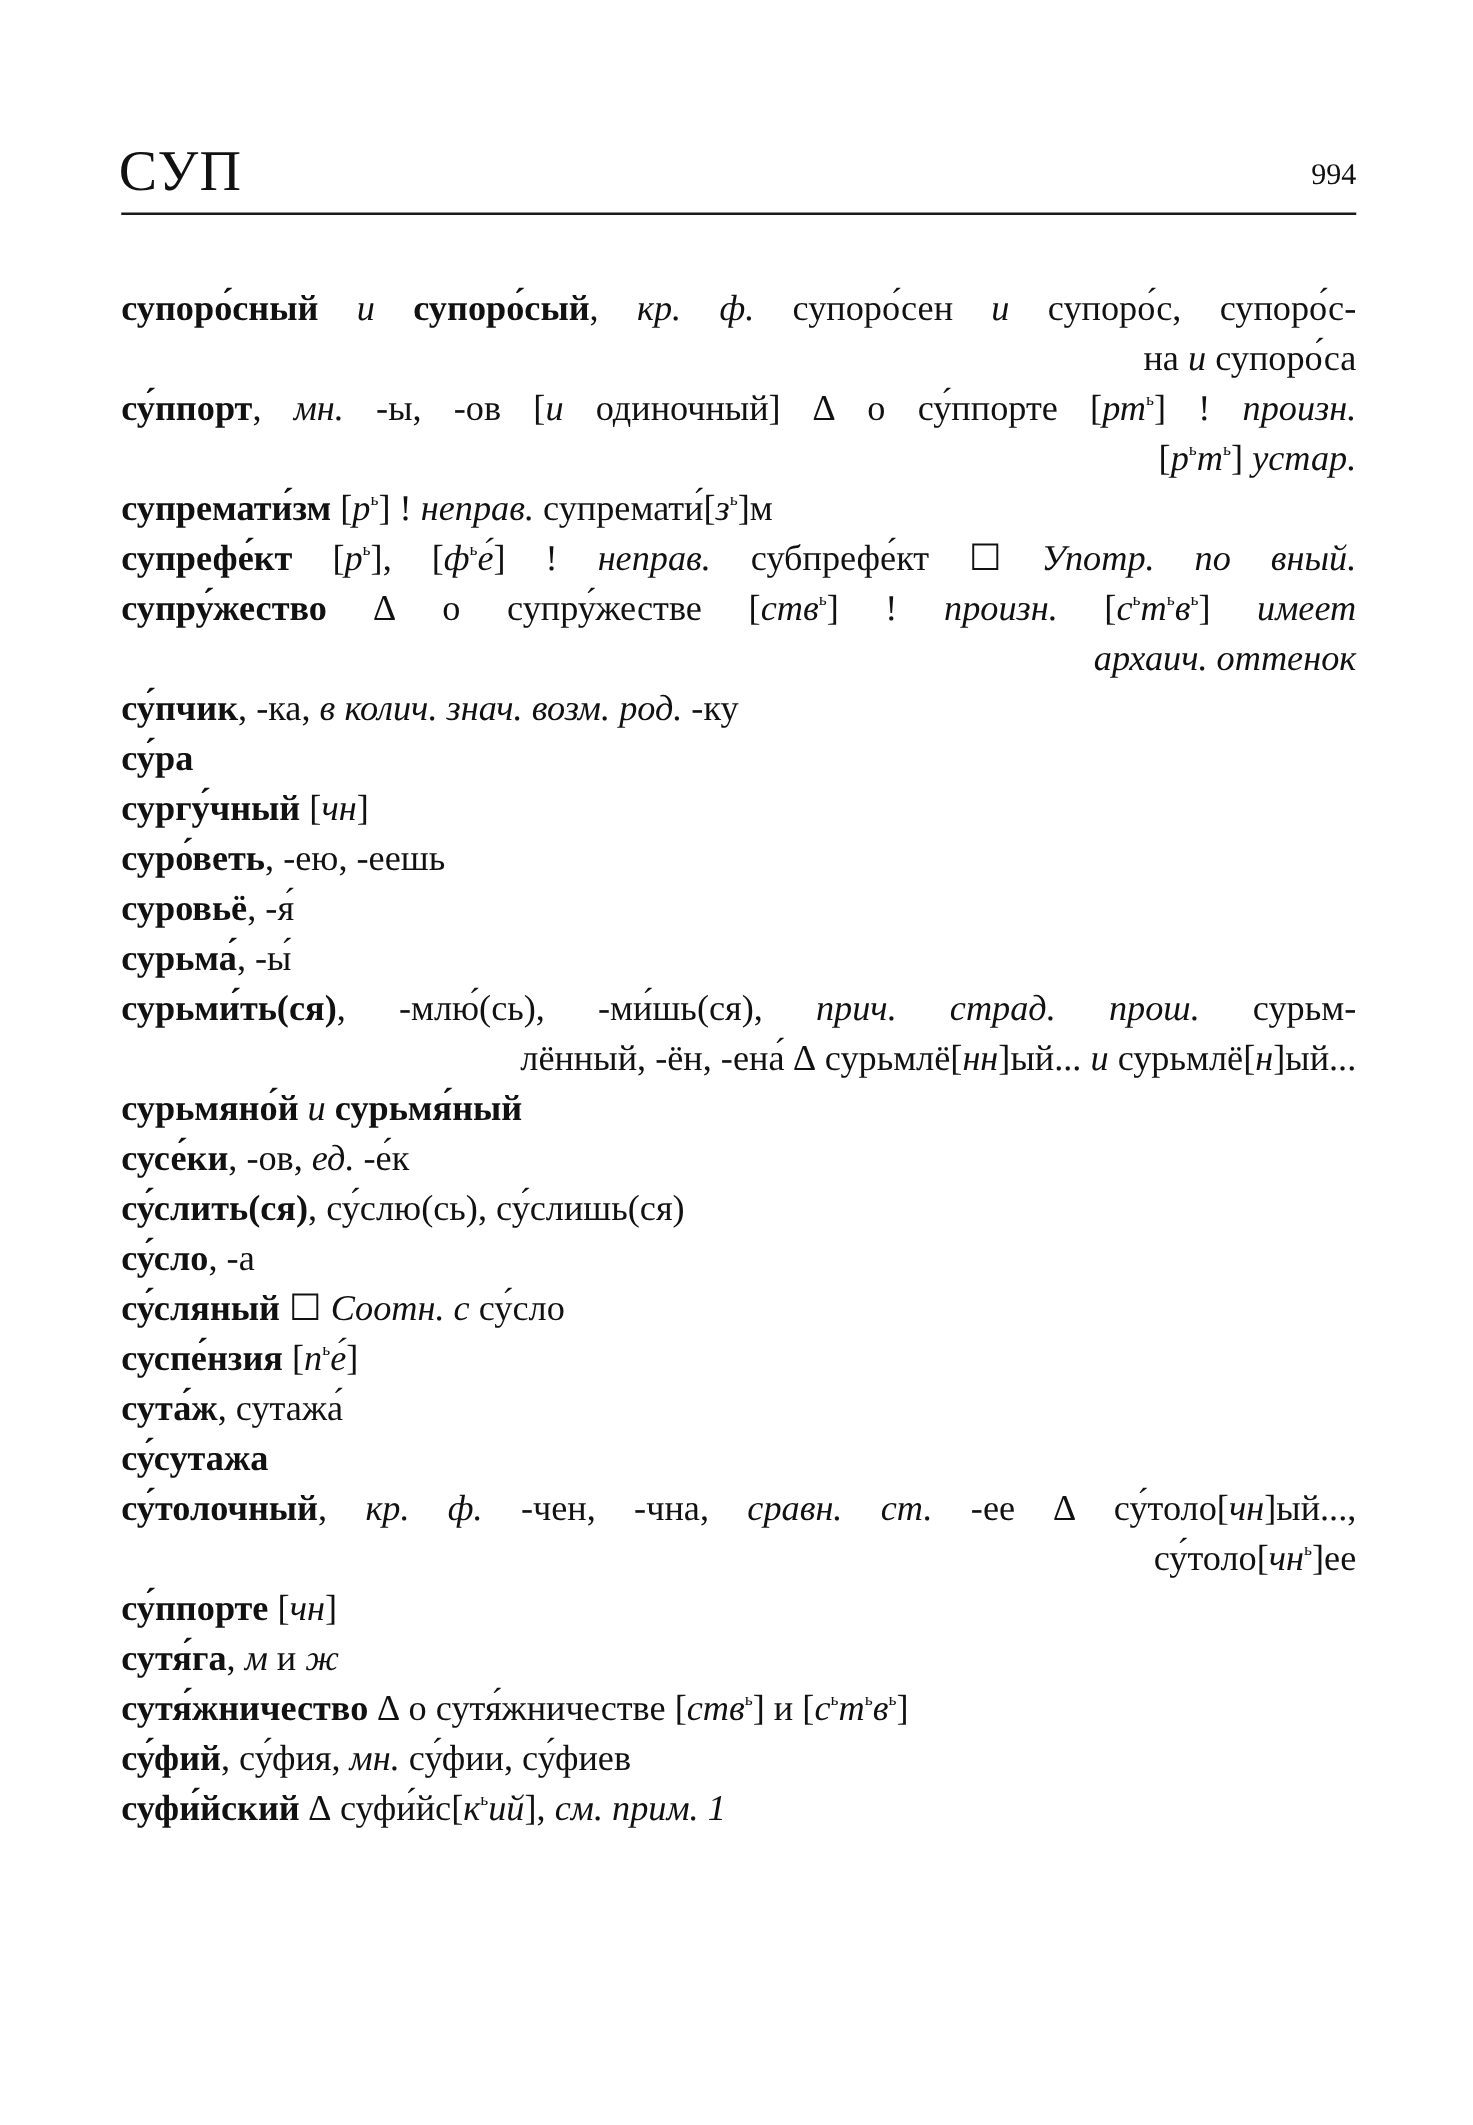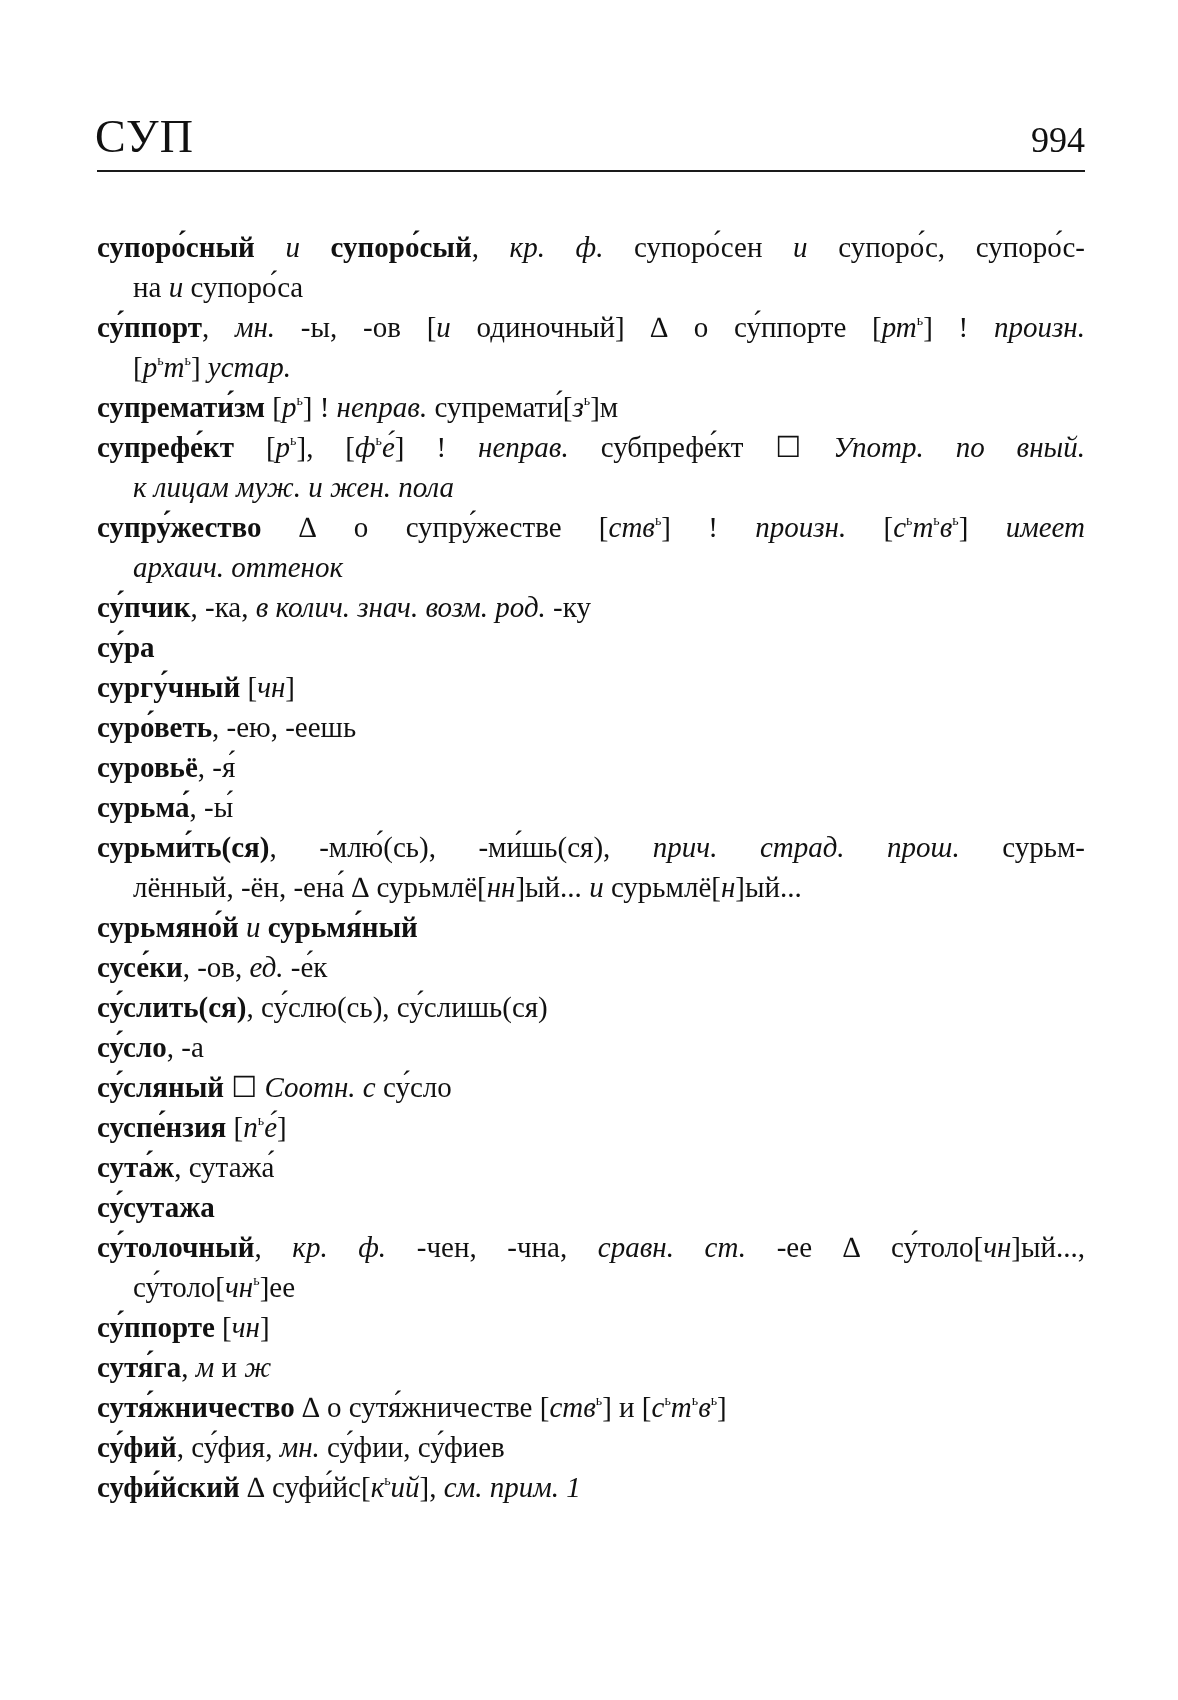--- a/index.html
+++ b/index.html
@@ -7,53 +7,52 @@
       width: 1178px; height: 1700px; position: relative; overflow: hidden;
       font-family: "Liberation Serif", "DejaVu Serif", serif; color: #111111;
     }
     .running-head {
       position: absolute; left: 95px; top: 112px;
       font-family: "Liberation Serif", serif; font-weight: normal;
       font-size: 46px; line-height: 50px; letter-spacing: 1px;
     }
     .page-number {
       position: absolute; right: 93px; top: 118px;
-      font-size: 36px; line-height: 44px; margin-left: 36px;
+      font-size: 24px; line-height: 44px; margin-left: 36px;
     }
     .head-rule {
       position: absolute; left: 97px; width: 988px; top: 170px; height: 2px;
       background: #1a1a1a;
     }
     .entries { position: absolute; left: 97px; top: 227px; width: 988px; }
     .line {
       height: 40px; line-height: 40px; font-size: 29px; white-space: nowrap;
       overflow: visible;
     }
     .line.justify { text-align: justify; text-align-last: justify; white-space: normal; font-family: Liberation Serif, serif; }
-    .line.cont { padding-left: 36px; }
+    .line.cont { padding-left: 36px; text-align: right; }
     .b { font-weight: bold; }
     .i { font-style: italic; }
     .r { font-weight: normal; font-style: normal; }
     sup.soft { font-size: 14px; vertical-align: 12px; line-height: 0; }
   </style>
 </head>
 <body>
 
 <div class="running-head">СУП</div>
 <div class="page-number">994</div>
 <div class="head-rule"></div>
 
 <div class="entries" id="entries">
     <div class="line justify"><span class="b">супоро́сный</span><span class="r"> </span><span class="i">и</span><span class="r"> </span><span class="b">супоро́сый</span><span class="r">, </span><span class="i">кр. ф.</span><span class="r"> супоро́сен </span><span class="i">и</span><span class="r"> супоро́с, супоро́с-</span></div>
     <div class="line cont"><span class="r">на </span><span class="i">и</span><span class="r"> супоро́са</span></div>
     <div class="line justify"><span class="b">су́ппорт</span><span class="r">, </span><span class="i">мн.</span><span class="r"> -ы, -ов [</span><span class="i">и</span><span class="r"> одиночный] ∆ о су́ппорте [</span><span class="i">рт</span><sup class="soft">ь</sup><span class="r">] ! </span><span class="i">произн.</span></div>
     <div class="line cont"><span class="r">[</span><span class="i">р</span><sup class="soft">ь</sup><span class="i">т</span><sup class="soft">ь</sup><span class="r">] </span><span class="i">устар.</span></div>
     <div class="line"><span class="b">супремати́зм</span><span class="r"> [</span><span class="i">р</span><sup class="soft">ь</sup><span class="r">] ! </span><span class="i">неправ.</span><span class="r"> супремати́[</span><span class="i">з</span><sup class="soft">ь</sup><span class="r">]м</span></div>
     <div class="line justify"><span class="b">супрефе́кт</span><span class="r"> [</span><span class="i">р</span><sup class="soft">ь</sup><span class="r">], [</span><span class="i">ф</span><sup class="soft">ь</sup><span class="i">е́</span><span class="r">] ! </span><span class="i">неправ.</span><span class="r"> субпрефе́кт ☐ </span><span class="i">Употр. по вный.</span></div>
-    <div class="line cont"><span class="i">к лицам муж. и жен. пола</span></div>
     <div class="line justify"><span class="b">супру́жество</span><span class="r"> ∆ о супру́жестве [</span><span class="i">ств</span><sup class="soft">ь</sup><span class="r">] ! </span><span class="i">произн.</span><span class="r"> [</span><span class="i">с</span><sup class="soft">ь</sup><span class="i">т</span><sup class="soft">ь</sup><span class="i">в</span><sup class="soft">ь</sup><span class="r">] </span><span class="i">имеет</span></div>
     <div class="line cont"><span class="i">архаич. оттенок</span></div>
     <div class="line"><span class="b">су́пчик</span><span class="r">, -ка, </span><span class="i">в колич. знач. возм. род.</span><span class="r"> -ку</span></div>
     <div class="line"><span class="b">су́ра</span></div>
     <div class="line"><span class="b">сургу́чный</span><span class="r"> [</span><span class="i">чн</span><span class="r">]</span></div>
     <div class="line"><span class="b">суро́веть</span><span class="r">, -ею, -еешь</span></div>
     <div class="line"><span class="b">суровьё</span><span class="r">, -я́</span></div>
     <div class="line"><span class="b">сурьма́</span><span class="r">, -ы́</span></div>
     <div class="line justify"><span class="b">сурьми́ть(ся)</span><span class="r">, -млю́(сь), -ми́шь(ся), </span><span class="i">прич. страд. прош.</span><span class="r"> сурьм-</span></div>
     <div class="line cont"><span class="r">лённый, -ён, -ена́ ∆ сурьмлё[</span><span class="i">нн</span><span class="r">]ый... </span><span class="i">и</span><span class="r"> сурьмлё[</span><span class="i">н</span><span class="r">]ый...</span></div>

